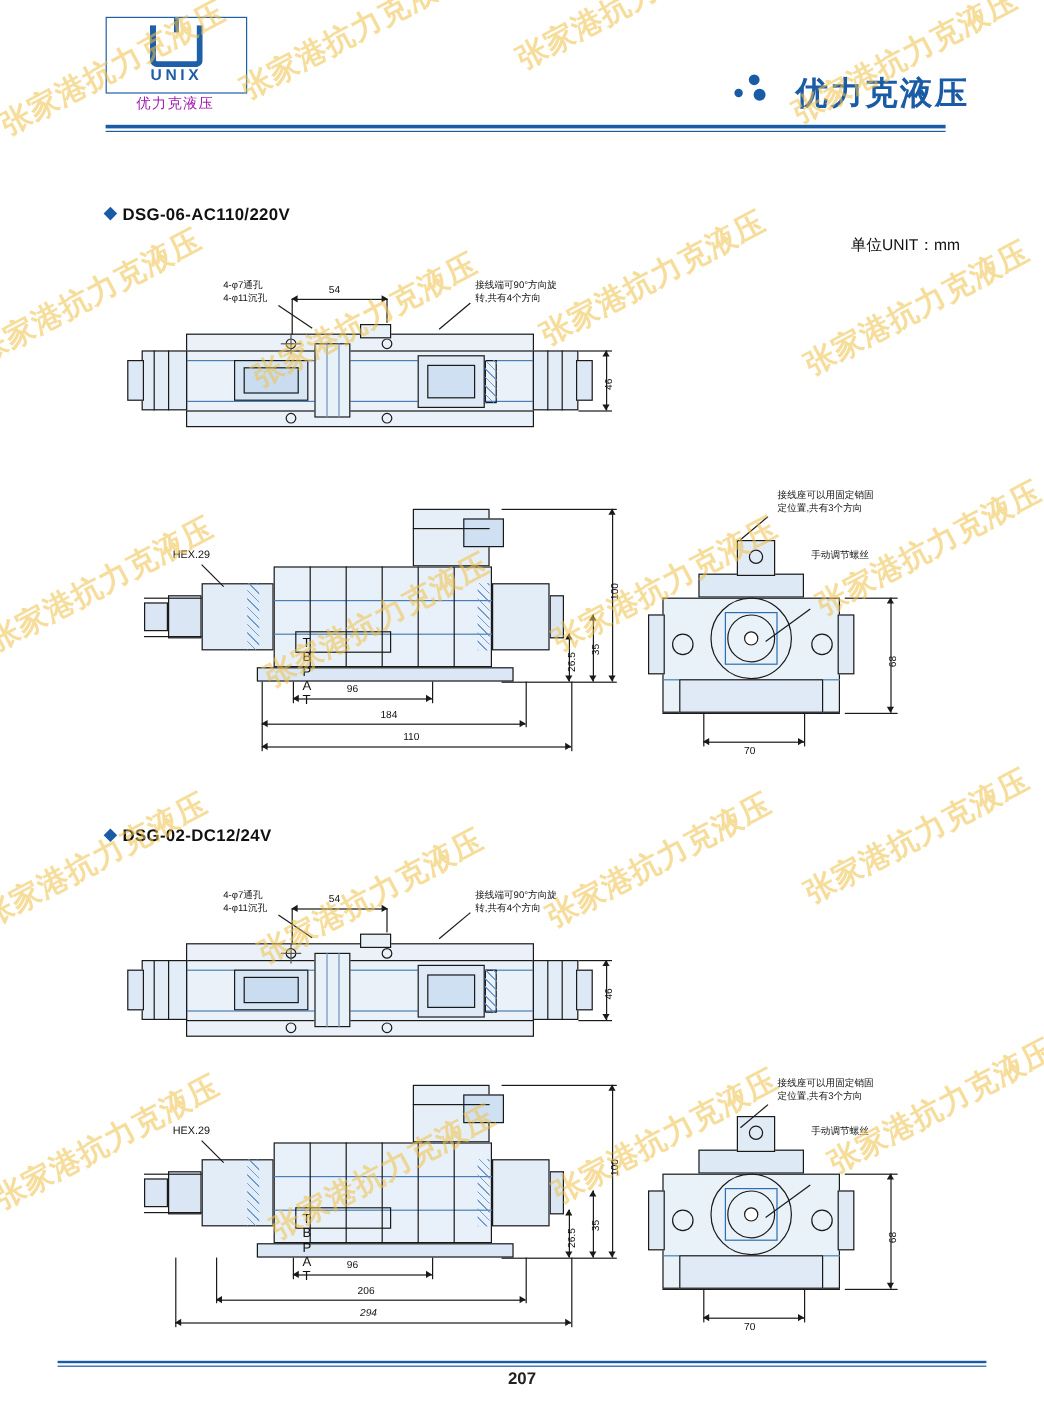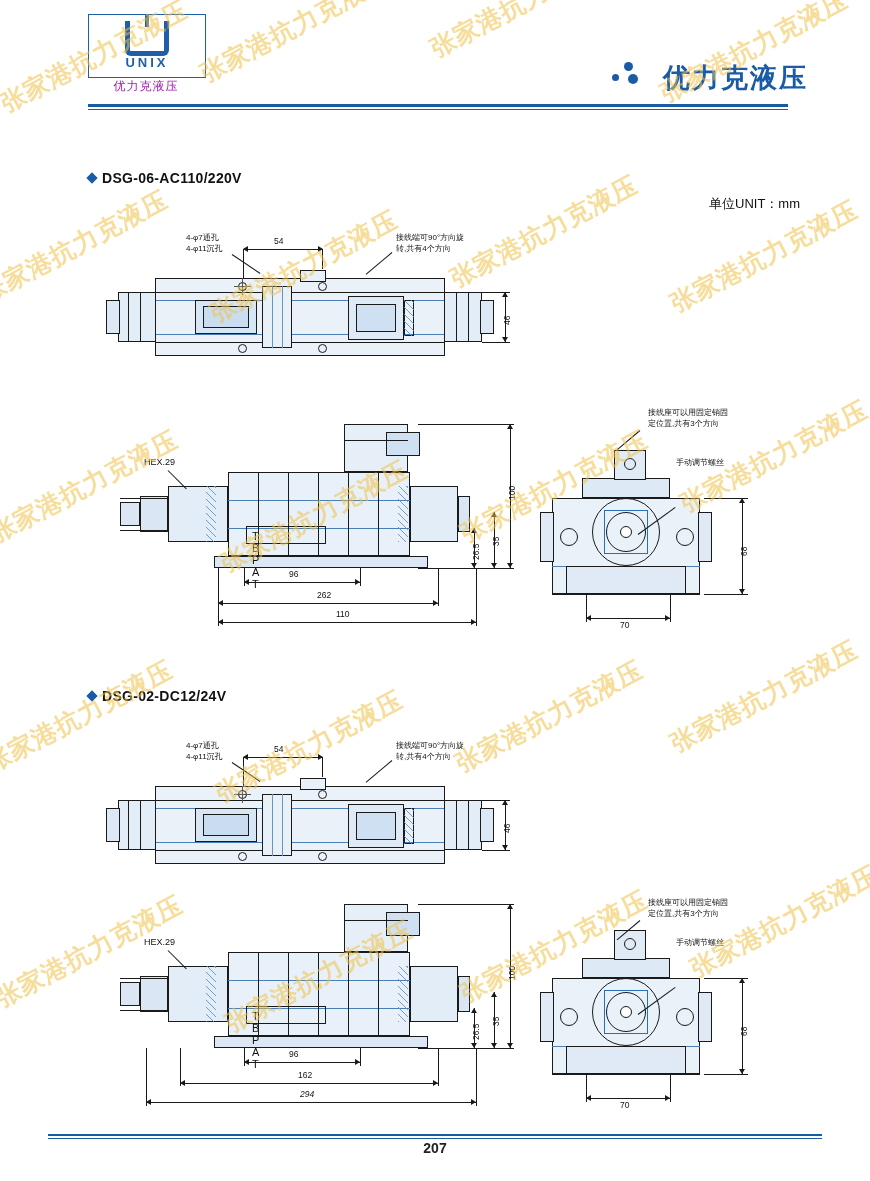--- a/index.html
+++ b/index.html
@@ -254,21 +254,21 @@
     <div class="dimv" style="left:471px;top:560px;">26.5</div>
 
     <div class="ln h1" style="left:244px;top:582px;width:116px;"></div>
     <div class="arrow-l" style="left:244px;top:579px;"></div>
     <div class="arrow-r" style="left:355px;top:579px;"></div>
     <div class="dim" style="left:289px;top:569px;">96</div>
 
     <div class="ln h1" style="left:218px;top:603px;width:220px;"></div>
     <div class="arrow-l" style="left:218px;top:600px;"></div>
     <div class="arrow-r" style="left:433px;top:600px;"></div>
-    <div class="dim" style="left:317px;top:590px;">262</div>
+    <div class="dim" style="left:317px;top:590px;">184</div>
 
     <div class="ln h1" style="left:218px;top:622px;width:258px;"></div>
     <div class="arrow-l" style="left:218px;top:619px;"></div>
     <div class="arrow-r" style="left:471px;top:619px;"></div>
     <div class="dim" style="left:336px;top:609px;">110</div>
 
     <div class="ln v1" style="left:218px;top:568px;height:58px;"></div>
     <div class="ln v1" style="left:244px;top:568px;height:18px;"></div>
     <div class="ln v1" style="left:360px;top:568px;height:18px;"></div>
     <div class="ln v1" style="left:438px;top:568px;height:38px;"></div>
@@ -413,21 +413,21 @@
     <div class="dimv" style="left:471px;top:1040px;">26.5</div>
 
     <div class="ln h1" style="left:244px;top:1062px;width:116px;"></div>
     <div class="arrow-l" style="left:244px;top:1059px;"></div>
     <div class="arrow-r" style="left:355px;top:1059px;"></div>
     <div class="dim" style="left:289px;top:1049px;">96</div>
 
     <div class="ln h1" style="left:180px;top:1083px;width:258px;"></div>
     <div class="arrow-l" style="left:180px;top:1080px;"></div>
     <div class="arrow-r" style="left:433px;top:1080px;"></div>
-    <div class="dim" style="left:298px;top:1070px;">162</div>
+    <div class="dim" style="left:298px;top:1070px;">206</div>
 
     <div class="ln h1" style="left:146px;top:1102px;width:330px;"></div>
     <div class="arrow-l" style="left:146px;top:1099px;"></div>
     <div class="arrow-r" style="left:471px;top:1099px;"></div>
     <div class="dim" style="left:300px;top:1089px;font-style:italic;">294</div>
 
     <div class="ln v1" style="left:146px;top:1048px;height:58px;"></div>
     <div class="ln v1" style="left:180px;top:1048px;height:38px;"></div>
     <div class="ln v1" style="left:244px;top:1048px;height:18px;"></div>
     <div class="ln v1" style="left:360px;top:1048px;height:18px;"></div>

